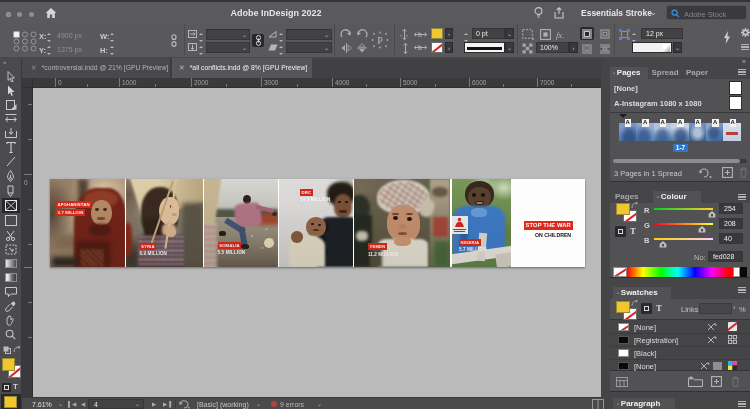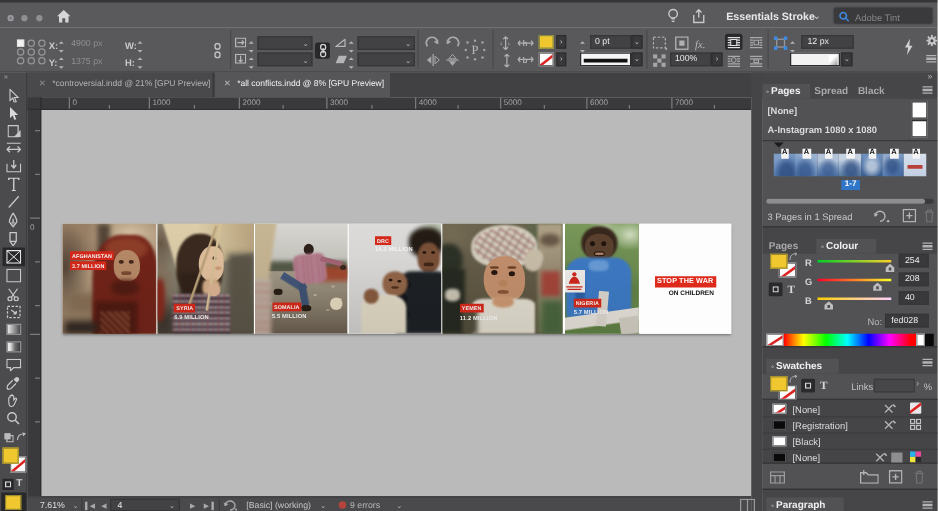--- a/index.html
+++ b/index.html
@@ -61,36 +61,37 @@
 <body>
 <div id="app">
 
   <div class="abs" id="titlebar">
     <div class="abs tl" style="left:5.5px; background:#7e7f83; box-shadow:inset 0 0 0 1.2px #9a9b9f;"></div>
     <div class="abs tl" style="left:17px; background:#8e8f93;"></div>
     <div class="abs tl" style="left:28.5px; background:#8e8f93;"></div>
     <svg class="abs" style="left:45px; top:5px;" width="12" height="12" viewBox="0 0 12 12">
       <path d="M6 1 L11.4 6 L9.8 6 L9.8 11 L7.2 11 L7.2 7.6 L4.8 7.6 L4.8 11 L2.2 11 L2.2 6 L0.6 6 Z" fill="#d6d6d8"></path>
     </svg>
+    <div class="abs" id="title">Adobe InDesign 2022</div>
     <svg class="abs" style="left:533px; top:4px;" width="11" height="14" viewBox="0 0 11 14">
       <circle cx="5.5" cy="5" r="3.4" fill="none" stroke="#c9c9cb" stroke-width="1.1"></circle>
       <path d="M4 9 L7 9 M4.4 11 L6.6 11" stroke="#c9c9cb" stroke-width="1"></path>
     </svg>
     <svg class="abs" style="left:553px; top:5px;" width="12" height="12" viewBox="0 0 12 12">
       <path d="M2 5 L2 11 L10 11 L10 5" fill="none" stroke="#c9c9cb" stroke-width="1.1"></path>
       <path d="M6 7 L6 1 M3.8 3 L6 0.8 L8.2 3" fill="none" stroke="#c9c9cb" stroke-width="1.1"></path>
     </svg>
     <div class="abs" style="left:581px; top:6px; color:#e8e8ea; font-size:8.5px; font-weight:bold;">Essentials Stroke</div>
     <div class="abs" style="left:650px; top:5.5px; color:#cdcdcf; font-size:8px;">⌄</div>
     <div class="abs" style="left:666px; top:3px; width:81px; height:15px; background:#3a393b; border:1px solid #525254; border-radius:3px;">
       <svg class="abs" style="left:4px; top:3px;" width="9" height="9" viewBox="0 0 9 9">
         <circle cx="3.6" cy="3.6" r="2.6" fill="none" stroke="#3e8ae0" stroke-width="1.3"></circle>
         <path d="M5.6 5.6 L8 8" stroke="#3e8ae0" stroke-width="1.3"></path>
       </svg>
-      <div class="abs" style="left:17px; top:3.5px; color:#87878a; font-size:7.5px;">Adobe Tint</div>
+      <div class="abs" style="left:17px; top:3.5px; color:#87878a; font-size:7.5px;">Adobe Stock</div>
     </div>
   </div>
 
   <div class="abs" id="ctrl">
 
     <svg class="abs" style="left:13px; top:9px;" width="24" height="21" viewBox="0 0 24 21">
       <g stroke="#97979a" fill="none">
         <rect x="1" y="1" width="5" height="5" fill="#f2f2f2" stroke="#e8e8e8"></rect>
         <rect x="9.5" y="1" width="5" height="5" rx="2.5"></rect>
         <rect x="18" y="1" width="5" height="5" rx="2.5"></rect>
@@ -466,21 +467,21 @@
 
     <div class="abs" style="left:1px; top:336px; width:20px; height:16px; background:#28282a;"></div>
     <div class="abs" style="left:4px; top:338px; width:13px; height:12px; background:#f0c72e; border:1px solid #9a8a30;"></div>
   </div>
 
   <div class="abs" id="dock">
     <div class="abs" style="right:4px; top:0px; color:#b5b5b7; font-size:7px;">»</div>
 
     <div class="ptab" style="left:0px; top:9px; width:38px; padding-left:3px;"><span style="font-weight:normal; font-size:6px;">◦ </span>Pages</div>
     <div class="ptab inact" style="left:38px; top:9px; width:34px; text-align:center;">Spread</div>
-    <div class="ptab inact" style="left:72px; top:9px; width:30px; text-align:center;">Black</div>
+    <div class="ptab inact" style="left:72px; top:9px; width:30px; text-align:center;">Paper</div>
     <div class="ham" style="left:128px; top:11px;"></div>
 
     <div class="pbody" style="top:21px; height:102px;">
       <div class="abs" style="left:4px; top:5px; color:#dcdcde; font-size:7.5px; font-weight:bold;">[None]</div>
       <div class="abs" style="left:119px; top:2px; width:13px; height:14px; background:#fff; border:1px solid #2e2e30;"></div>
       <div class="abs" style="left:4px; top:20px; color:#dcdcde; font-size:7.5px; font-weight:bold;">A-Instagram 1080 x 1080</div>
       <div class="abs" style="left:119px; top:17px; width:13px; height:14px; background:#fff; border:1px solid #2e2e30;"></div>
       <div class="abs" style="left:0; top:33px; width:140px; height:1px; background:#39393b;"></div>
 
       <div class="abs" style="left:9px; top:35px; width:0; height:0; border-left:4px solid transparent; border-right:4px solid transparent; border-top:4px solid #1c1c1e;"></div>

